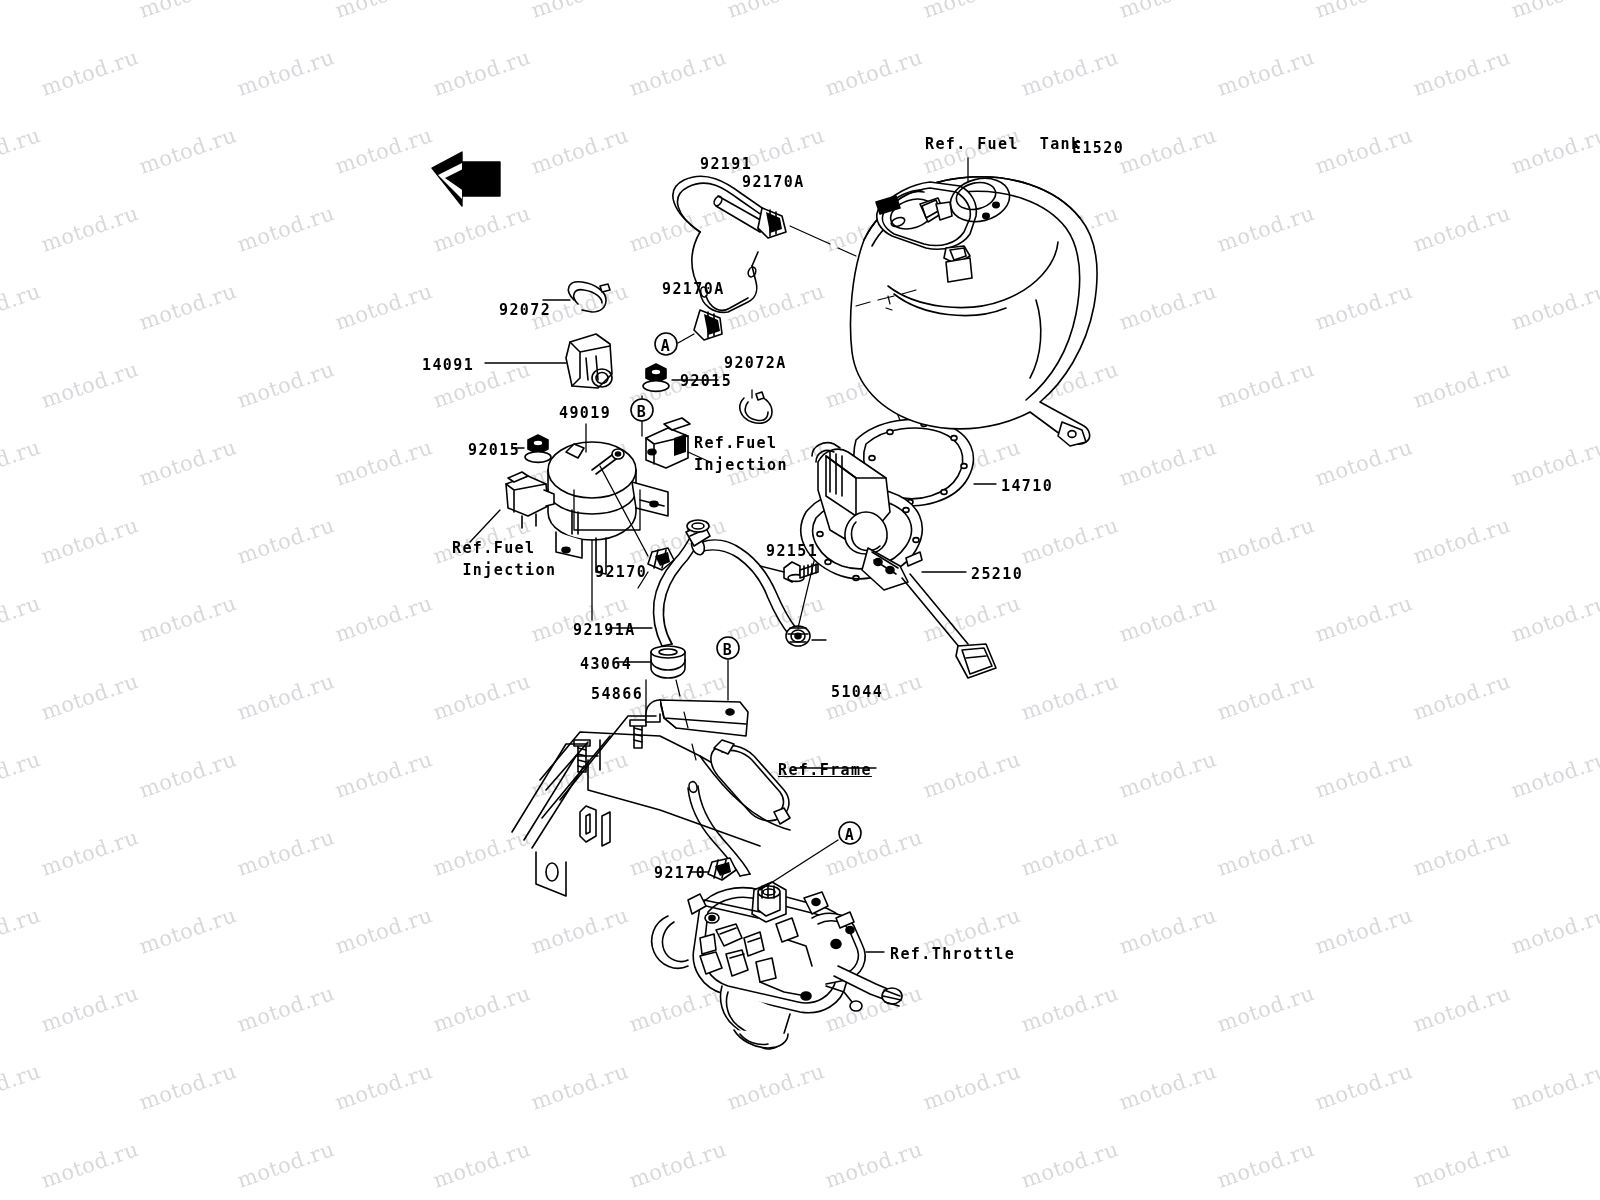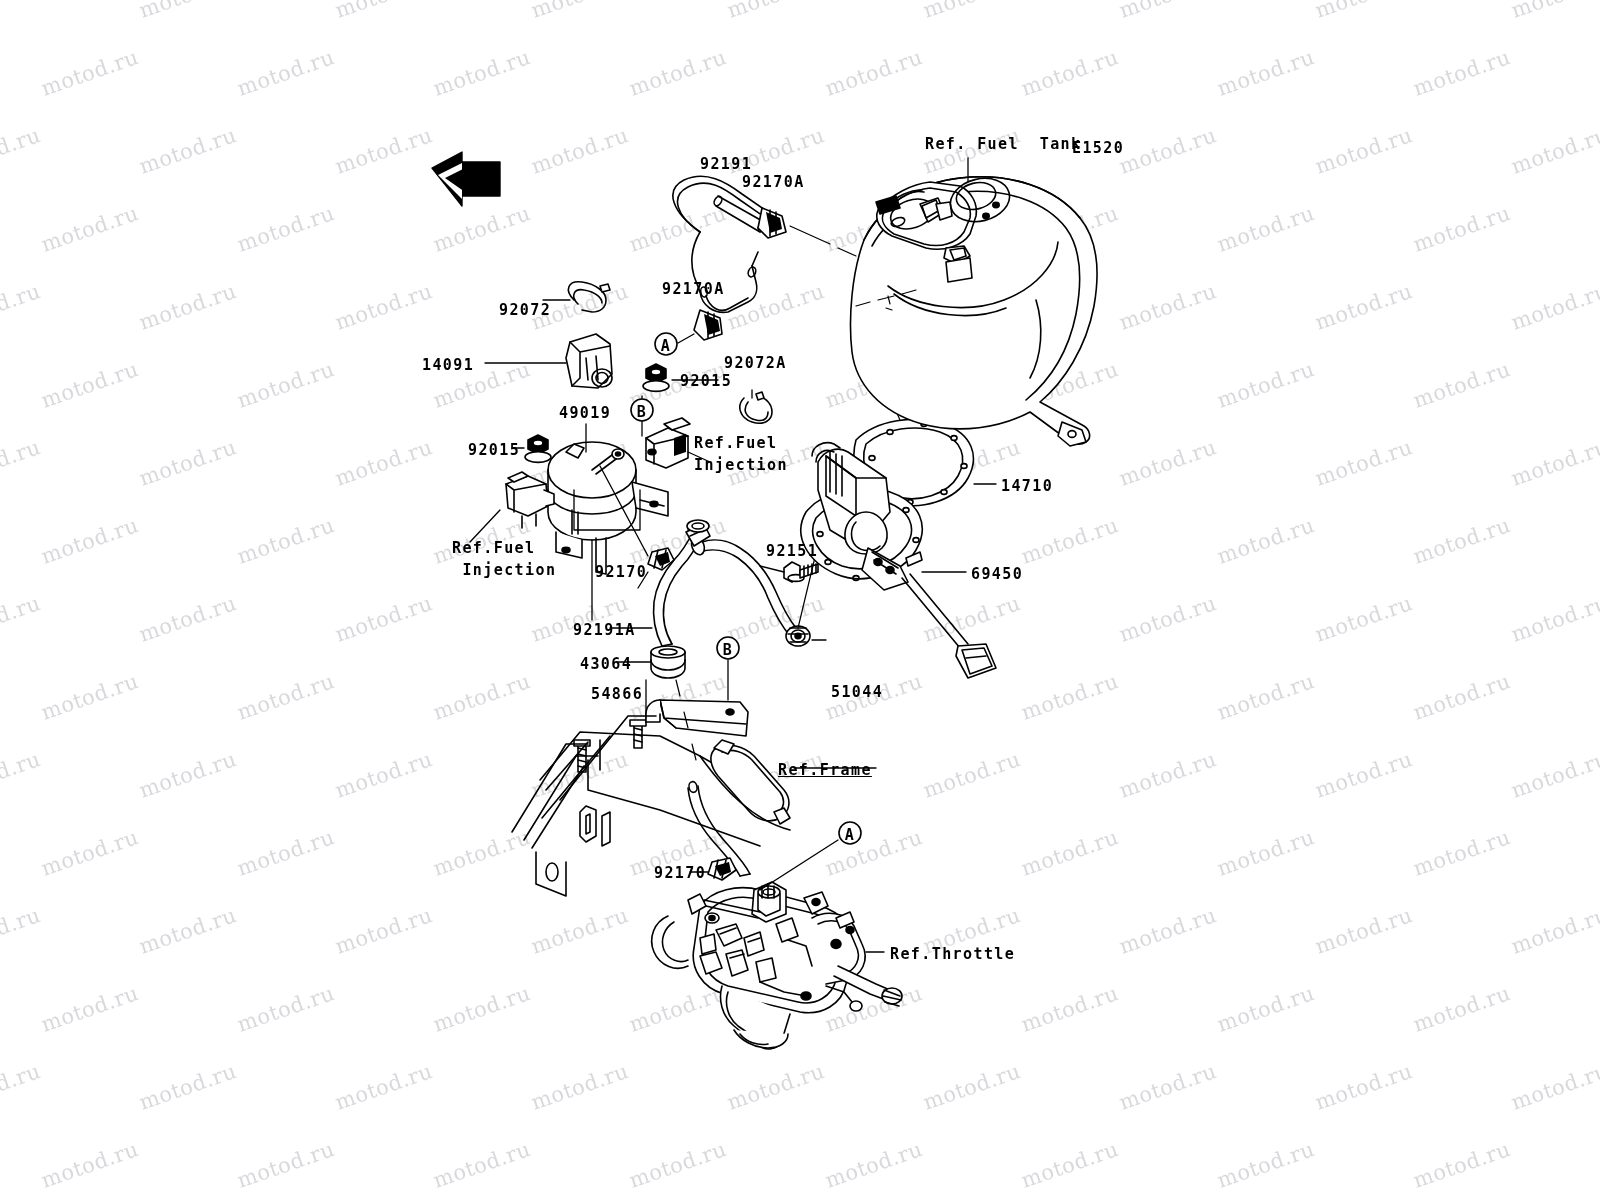--- a/index.html
+++ b/index.html
@@ -664,21 +664,21 @@
     <div class="lbl" style="left:580px; top:654px;">43064</div>
 
     <div class="lbl" style="left:591px; top:684px;">54866</div>
 
     <div class="lbl" style="left:722px; top:541px;margin-left:44px;">92151</div>
 
     <div class="lbl" style="left:831px; top:658px;margin-top:24px;">51044</div>
 
     <div class="lbl" style="left:1001px; top:476px;">14710</div>
 
-    <div class="lbl" style="left:971px; top:564px;">69450</div>
+    <div class="lbl" style="left:971px; top:564px;">25210</div>
 
     <div class="lbl" style="left:654px; top:863px;">92170</div>
 
     <div class="lbl center" style="left:659px; top:336px; width:14px;">A</div>
     <div class="lbl center" style="left:635px; top:402px; width:14px;">B</div>
     <div class="lbl center" style="left:721px; top:640px; width:14px;">B</div>
     <div class="lbl center" style="left:843px; top:825px; width:14px;">A</div>
   </div>
 
 </div>

